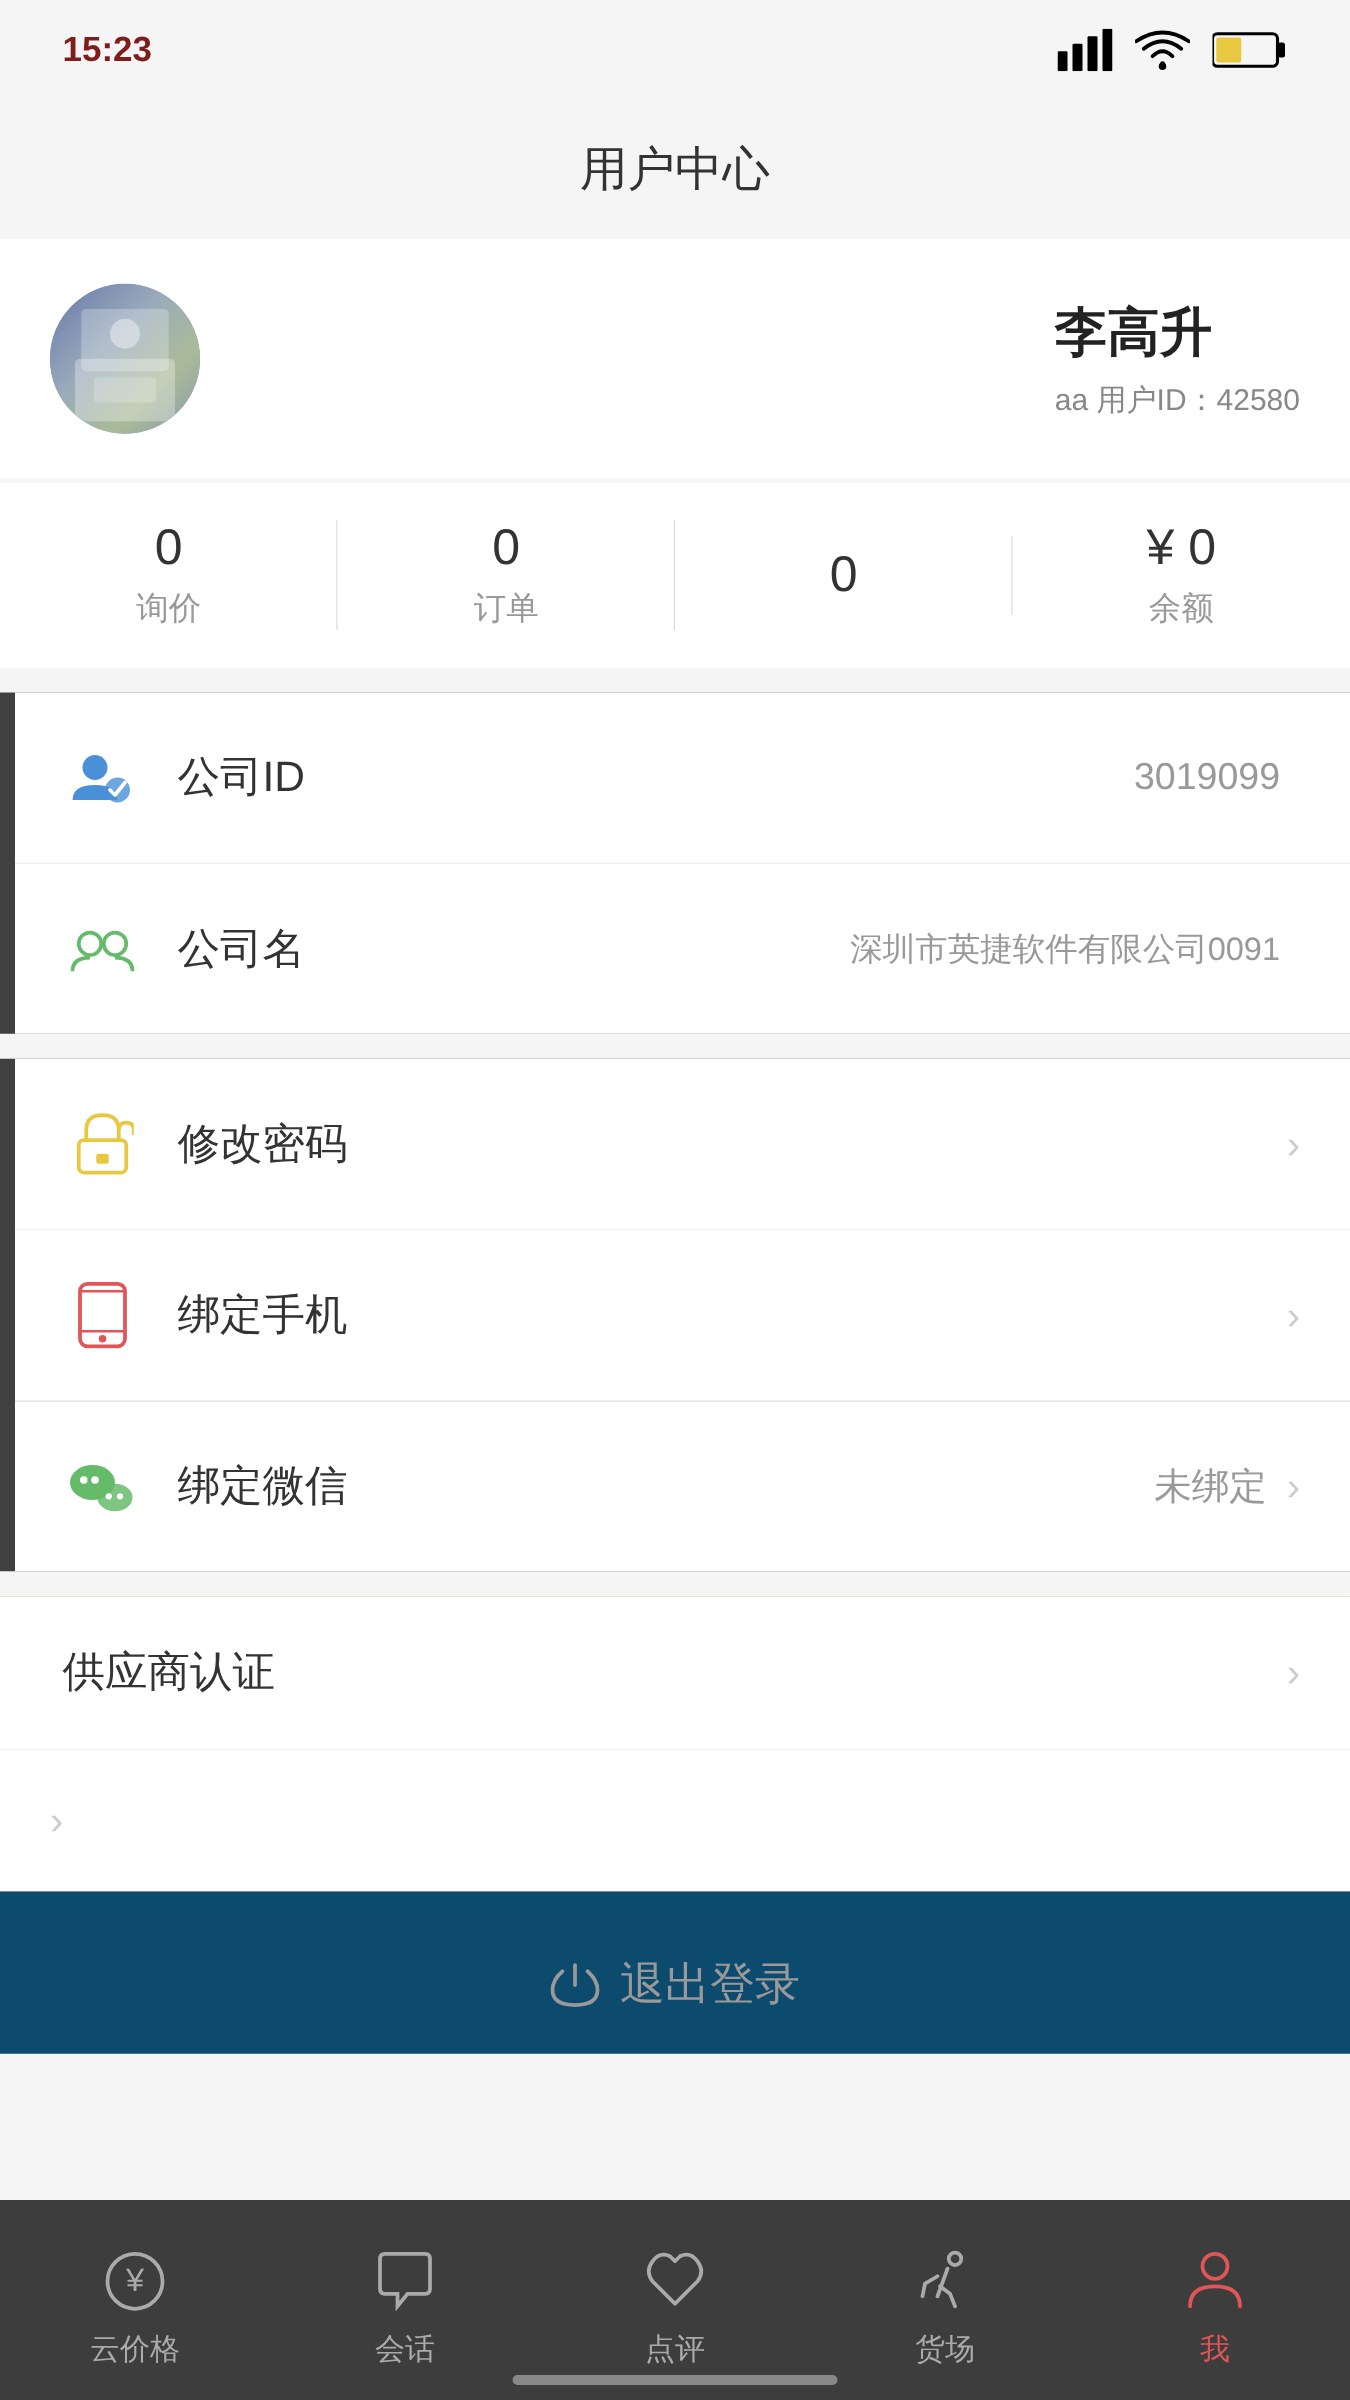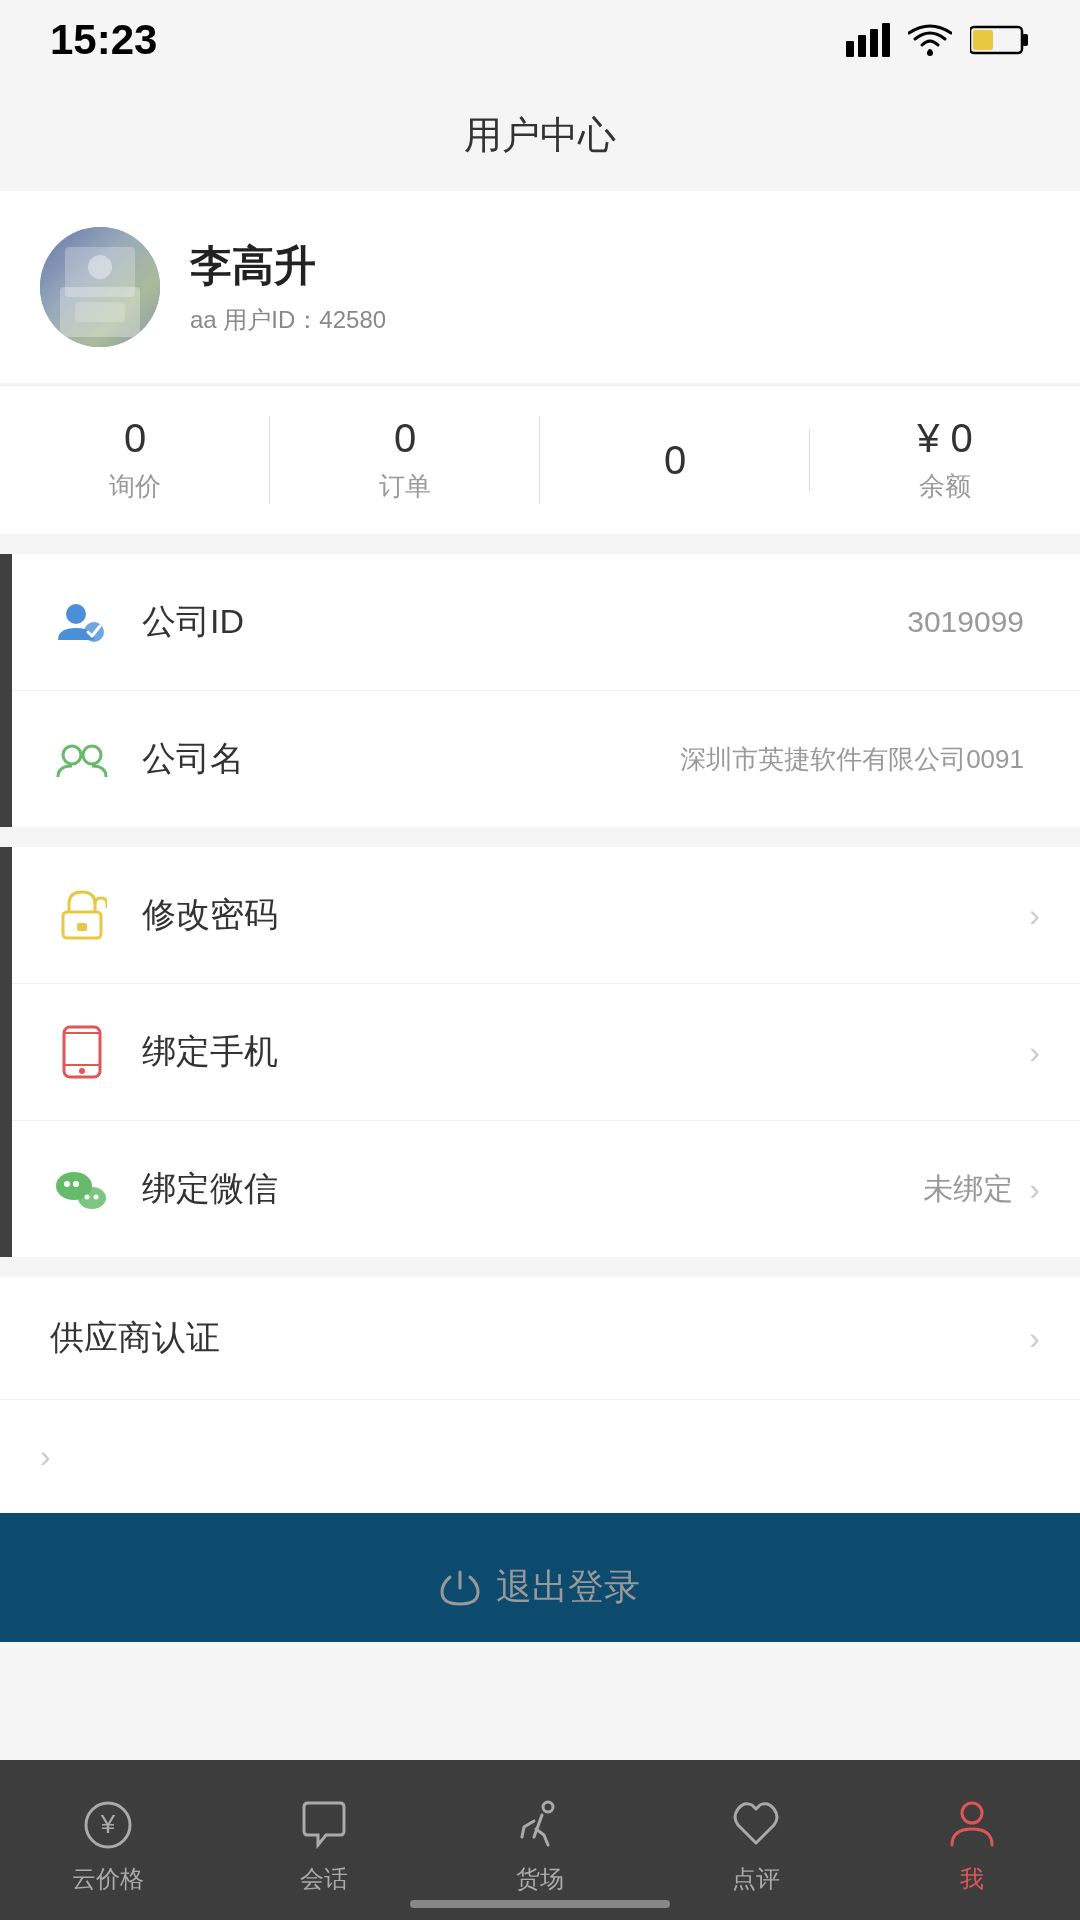--- a/index.html
+++ b/index.html
@@ -17,23 +17,23 @@
     .status-bar {
       width: 100%;
       height: 80px;
       background: #f5f5f5;
       display: flex;
       align-items: center;
       justify-content: space-between;
       padding: 0 50px;
     }
     .status-time {
-      font-size: 42px;
+      font-size: 28px;
       font-weight: 700;
-      color: #000000;
+      color: #7f1d1d;
     }
     .status-icons {
       display: flex;
       align-items: center;
       gap: 18px;
     }
 
     
     .header {
       background: #f5f5f5;
@@ -46,20 +46,21 @@
       font-weight: 500;
     }
 
     
     .profile-section {
       background: #fff;
       padding: 36px 40px;
       display: flex;
       align-items: center;
       gap: 30px;
+      justify-content: space-between;
     }
     .avatar {
       width: 120px;
       height: 120px;
       border-radius: 60px;
       overflow: hidden;
       background: #8899bb;
       flex-shrink: 0;
     }
     .avatar-placeholder {
@@ -422,36 +423,36 @@
     <div class="nav-icon">
       <svg width="52" height="52" viewBox="0 0 52 52">
         <path d="M6 8 Q6 4 10 4 L42 4 Q46 4 46 8 L46 32 Q46 36 42 36 L28 36 L20 46 L20 36 L10 36 Q6 36 6 32 Z" fill="none" stroke="#aaa" stroke-width="3"></path>
       </svg>
     </div>
     <span class="nav-label">会话</span>
   </div>
   <div class="nav-item">
     <div class="nav-icon">
       <svg width="52" height="52" viewBox="0 0 52 52">
+        <path d="M26 44 L8 26 Q2 18 8 10 Q14 2 22 6 Q24 8 26 10 Q28 8 30 6 Q38 2 44 10 Q50 18 44 26 Z" fill="none" stroke="#aaa" stroke-width="3" stroke-linejoin="round"></path>
+      </svg>
+    </div>
+    <span class="nav-label">点评</span>
+  </div>
+  <div class="nav-item">
+    <div class="nav-icon">
+      <svg width="52" height="52" viewBox="0 0 52 52">
         <circle cx="34" cy="8" r="5" fill="none" stroke="#aaa" stroke-width="3"></circle>
         <path d="M28 16 L20 38" stroke="#aaa" stroke-width="3" stroke-linecap="round"></path>
         <path d="M20 22 L10 28 L8 38" stroke="#aaa" stroke-width="3" stroke-linecap="round" fill="none"></path>
         <path d="M22 30 L30 36 L34 46" stroke="#aaa" stroke-width="3" stroke-linecap="round" fill="none"></path>
       </svg>
     </div>
     <span class="nav-label">货场</span>
   </div>
-  <div class="nav-item">
-    <div class="nav-icon">
-      <svg width="52" height="52" viewBox="0 0 52 52">
-        <path d="M26 44 L8 26 Q2 18 8 10 Q14 2 22 6 Q24 8 26 10 Q28 8 30 6 Q38 2 44 10 Q50 18 44 26 Z" fill="none" stroke="#aaa" stroke-width="3" stroke-linejoin="round"></path>
-      </svg>
-    </div>
-    <span class="nav-label">点评</span>
-  </div>
   <div class="nav-item active">
     <div class="nav-icon">
       <svg width="52" height="52" viewBox="0 0 52 52">
         <circle cx="26" cy="14" r="10" fill="none" stroke="#e05555" stroke-width="3"></circle>
         <path d="M6 46 Q6 30 26 30 Q46 30 46 46" fill="none" stroke="#e05555" stroke-width="3" stroke-linecap="round"></path>
       </svg>
     </div>
     <span class="nav-label" style="color:#e05555;">我</span>
   </div>
 </div>

